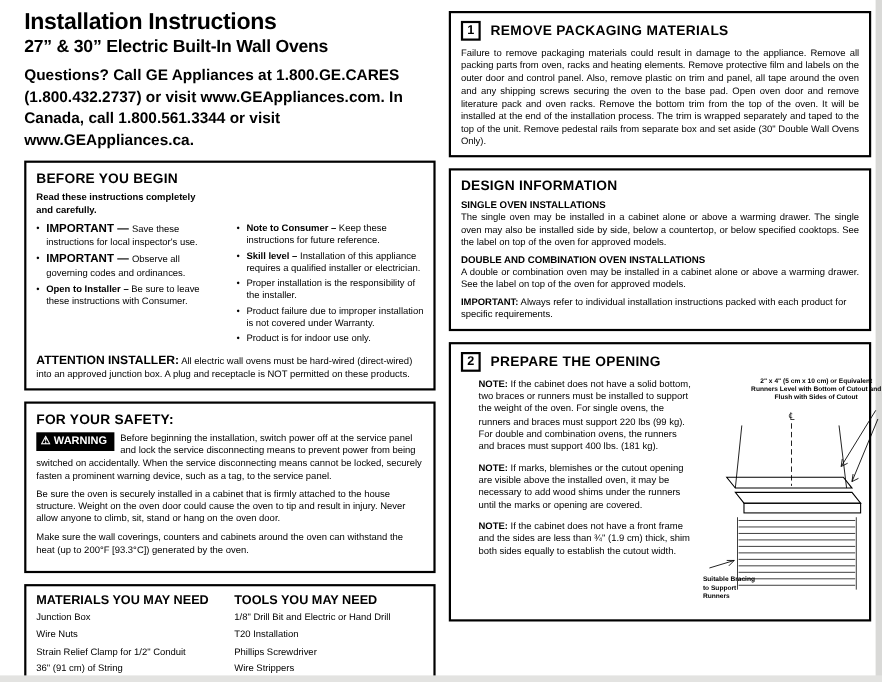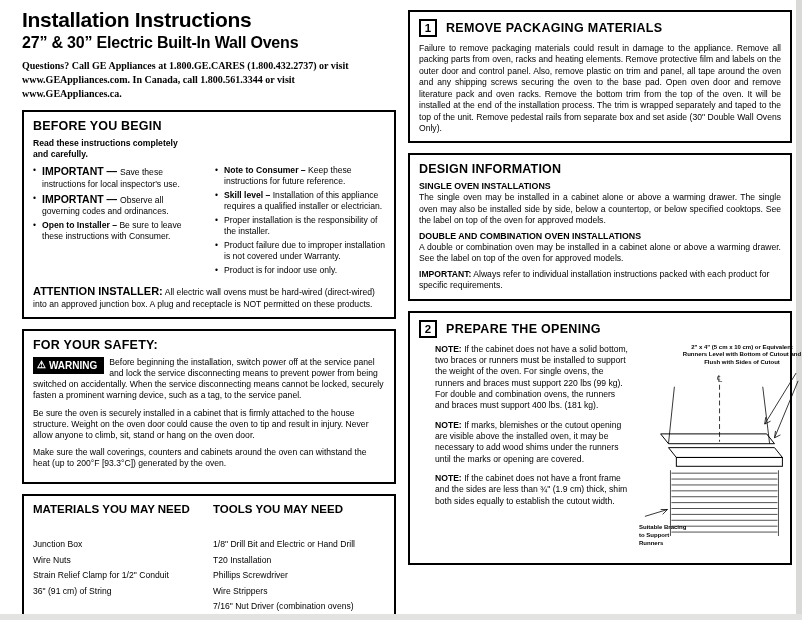--- a/index.html
+++ b/index.html
@@ -11,39 +11,39 @@
   }
   .edge-right { position:absolute; right:0; top:0; width:6px; height:100%; background:#d9d9d7; }
   .edge-bottom { position:absolute; left:0; bottom:0; width:100%; height:6px; background:#e3e3e1; }
   .col { display:flex; flex-direction:column; }
   .col-left { width:374px; flex:none; }
   .col-right { width:384px; flex:none; padding-top:2px; }
   .box { border:2px solid #000; background:#fff; padding:7px 9px; margin-bottom:10px; }
 
   .doc-title1 { font-size:21px; font-weight:bold; letter-spacing:-0.3px; }
   .doc-title2 { font-size:16px; font-weight:bold; letter-spacing:-0.2px; margin:2px 0 7px; }
-  .contact { font-size:10px; font-weight:bold; line-height:1.4; margin-bottom:9px; padding-right:28px;font-family:Liberation Serif, serif; }
+  .contact { font-size:14px; font-weight:bold; line-height:1.4; margin-bottom:9px; padding-right:28px; }
 
   .sec-title { font-size:12.5px; font-weight:bold; letter-spacing:0.2px; margin-bottom:5px; }
   .intro { font-size:8.6px; font-weight:bold; line-height:1.3; margin-bottom:5px; width:160px; }
   .two-col { display:flex; gap:12px; }
   .bcol { flex:1; }
   .bullet { display:flex; font-size:8.6px; line-height:1.28; margin-bottom:3px; }
   .dot { width:9px; flex:none; }
   .lead { font-weight:bold;text-align:center; }
   .big-lead { font-size:10.5px; }
   .attention { font-size:8.6px; line-height:1.3; margin-top:5px; }
   .att-lead { font-size:11px; font-weight:bold; }
 
   .warn-badge { float:left; display:inline-flex; align-items:center; gap:3px; background:#000; color:#fff;
     font-weight:bold; font-size:10px; padding:2px 7px 2px 4px; margin:0 5px 1px 0; }
   .tri { font-size:10px; line-height:1; }
   .body-sm { font-size:8.6px; line-height:1.3; margin-bottom:6px; }
 
-  .mt-head { font-size:11.5px; font-weight:bold; margin-bottom:24px; }
+  .mt-head { font-size:11.5px; font-weight:bold; margin-bottom:4px; }
   .mitem { font-size:8.6px; margin-bottom:5.5px; }
   .mcol { width:168px; flex:none; }
   .tcol { flex:1; }
 
   .step-head { display:flex; align-items:center; gap:9px; margin-bottom:6px; }
   .stepnum { width:18px; height:18px; border:2px solid #000; font-weight:bold; font-size:11.5px;
     display:flex; align-items:center; justify-content:center; flex:none; }
   .step-title { font-size:12.5px; font-weight:bold; letter-spacing:0.3px; }
   .step-body { font-size:8.6px; line-height:1.33; text-align:justify; }
 

